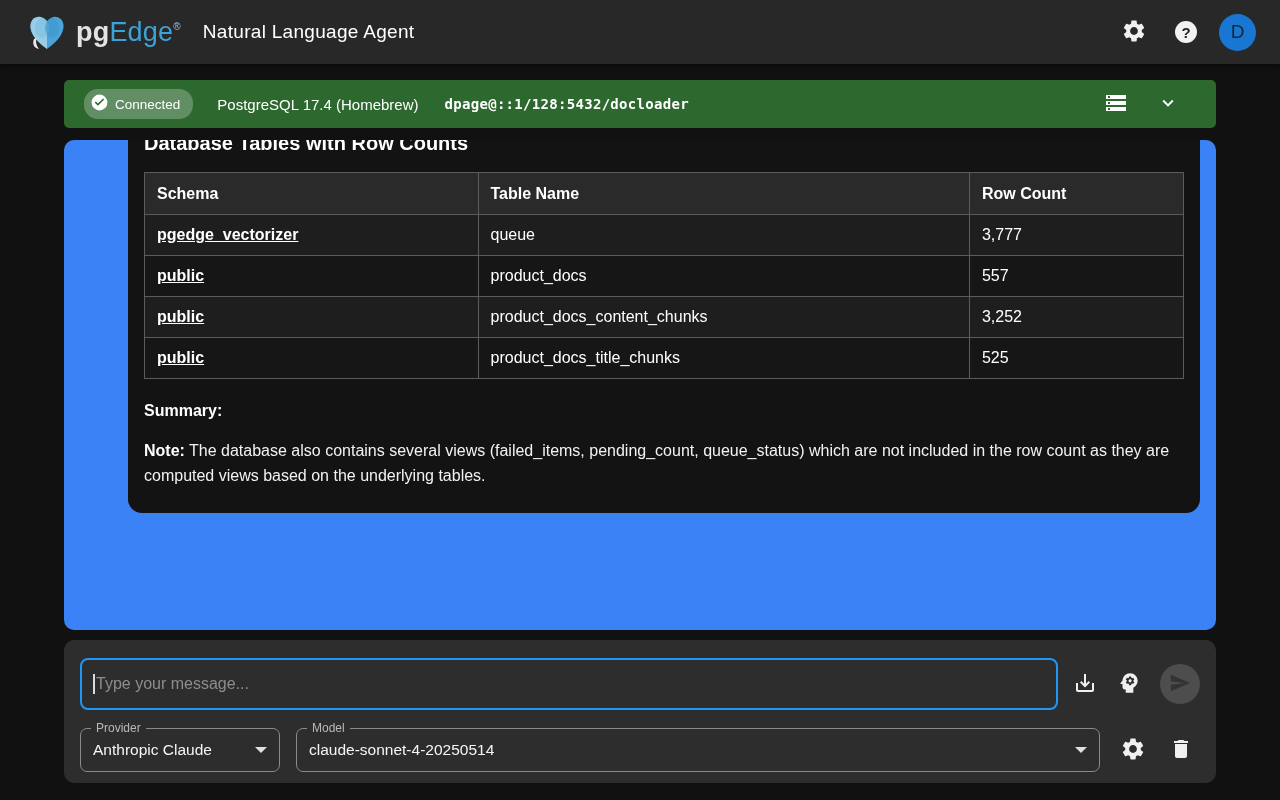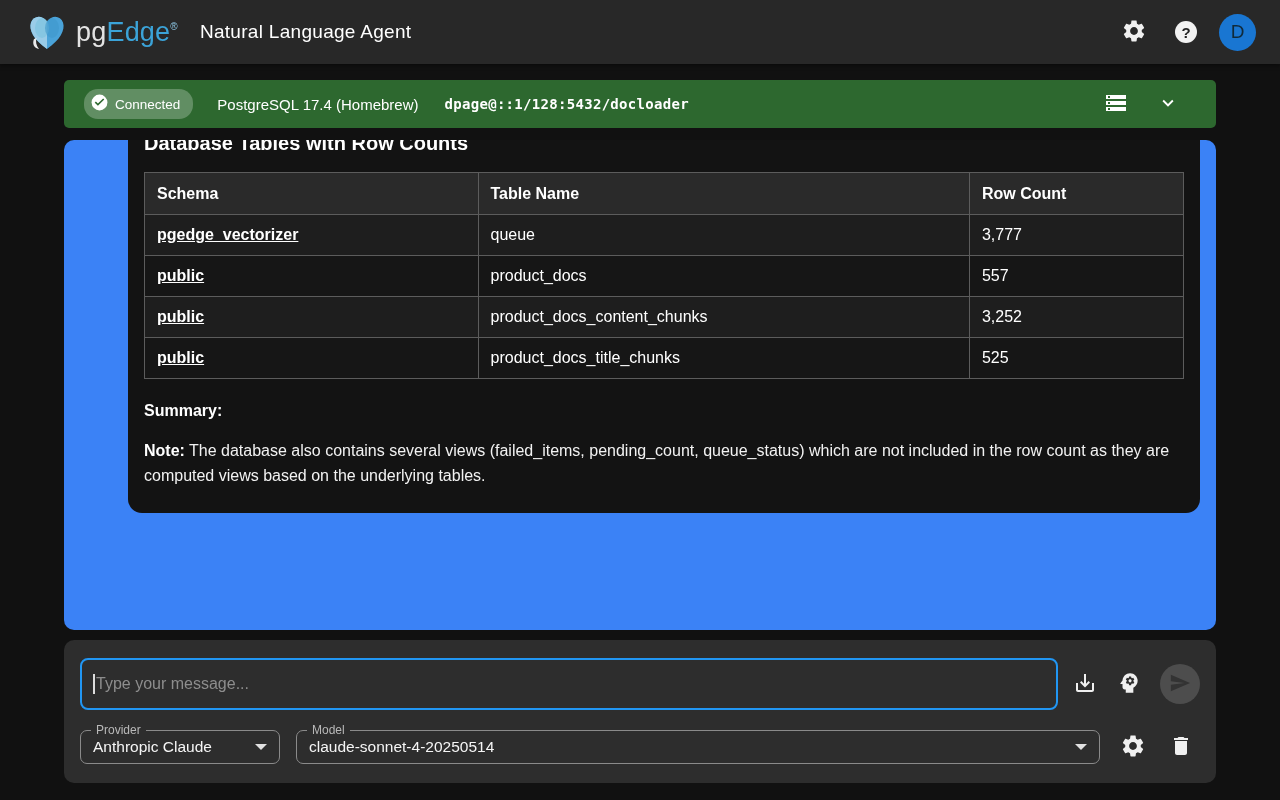--- a/index.html
+++ b/index.html
@@ -14,21 +14,21 @@
   }
   
   .app-header{
     height:64px; background:#282828;
     display:flex; align-items:center; padding:0 24px;
     box-shadow:0 2px 4px rgba(0,0,0,.4);
   }
   .brand{display:flex; align-items:center;}
   .brand svg{display:block;}
   .wordmark{font-size:27px; letter-spacing:.2px; margin-left:6px; display:flex; align-items:flex-start;}
-  .brand-pg{color:#e3e3e3; font-weight:400;text-align:right;}
+  .brand-pg{color:#e3e3e3; font-weight:700;text-align:right;}
   .brand-edge{color:#3ba3d8; font-weight:500;}
   .brand-reg{color:#8fc8e6; font-size:10px; margin-top:4px;}
   .app-title{font-size:19px; font-weight:500; color:#fff; margin-left:22px; letter-spacing:.3px;}
   .header-spacer{flex:1;}
   .header-actions{display:flex; align-items:center; gap:14px;}
   .icon-btn{width:38px; height:38px; border-radius:50%; display:flex; align-items:center; justify-content:center; background:transparent; border:none; cursor:pointer;}
   .help-circle{width:22px; height:22px; border-radius:50%; background:#f2f2f2; color:#222; font-weight:bold; font-size:15px; display:flex; align-items:center; justify-content:center;}
   .avatar{width:37px; height:37px; border-radius:50%; background:var(--avatar); color:#102a3a; font-size:19px; font-weight:500; display:flex; align-items:center; justify-content:center;}
   
   .conn-bar{
@@ -90,21 +90,21 @@
   }
   .msg-input::placeholder{color:#8d8d8d;}
   .caret{position:absolute; left:13px; top:16px; width:1.5px; height:20px; background:#dcdcdc;}
   .composer-icons{display:flex; align-items:center; margin-left:8px; gap:6px;}
   .send-btn{
     width:40px; height:40px; border-radius:50%; background:#4d4d4d;
     display:flex; align-items:center; justify-content:center; border:none; margin-left:6px;
   }
   .composer-row2{display:flex; align-items:center; margin-top:18px;}
   .select-box{
-    position:relative; height:34px; border:1px solid #8a8a8a; border-radius:7px;
+    position:relative; height:44px; border:1px solid #8a8a8a; border-radius:7px;
     display:flex; align-items:center; padding:0 12px; cursor:pointer;
   }
   .select-box .float-label{
     position:absolute; top:-8px; left:10px; background:#2d2d2d;
     font-size:12px; color:#b9b9b9; padding:0 5px; line-height:14px;
   }
   .select-value{font-size:15.5px; color:#f5f5f5;}
   .select-arrow{margin-left:auto; width:0; height:0; border-left:6px solid transparent; border-right:6px solid transparent; border-top:6px solid #e0e0e0;}
   .provider-select{width:200px;}
   .model-select{width:804px; margin-left:16px;gap:16px;}

